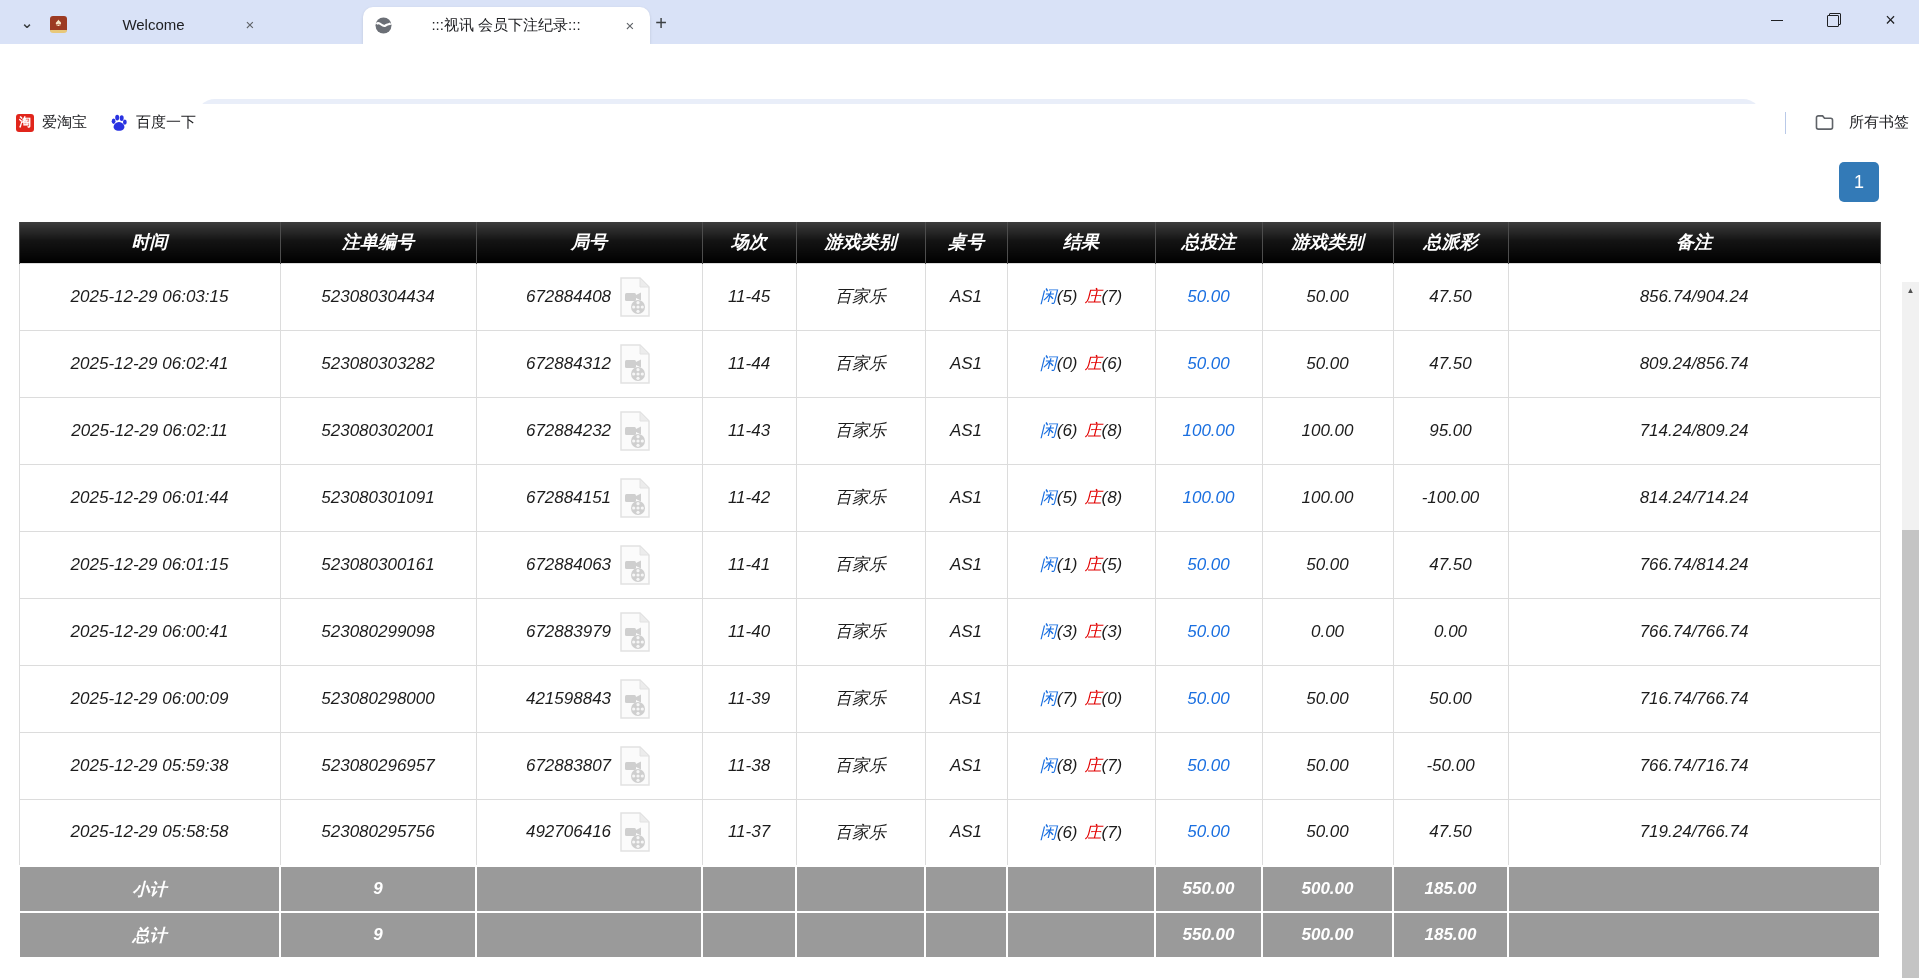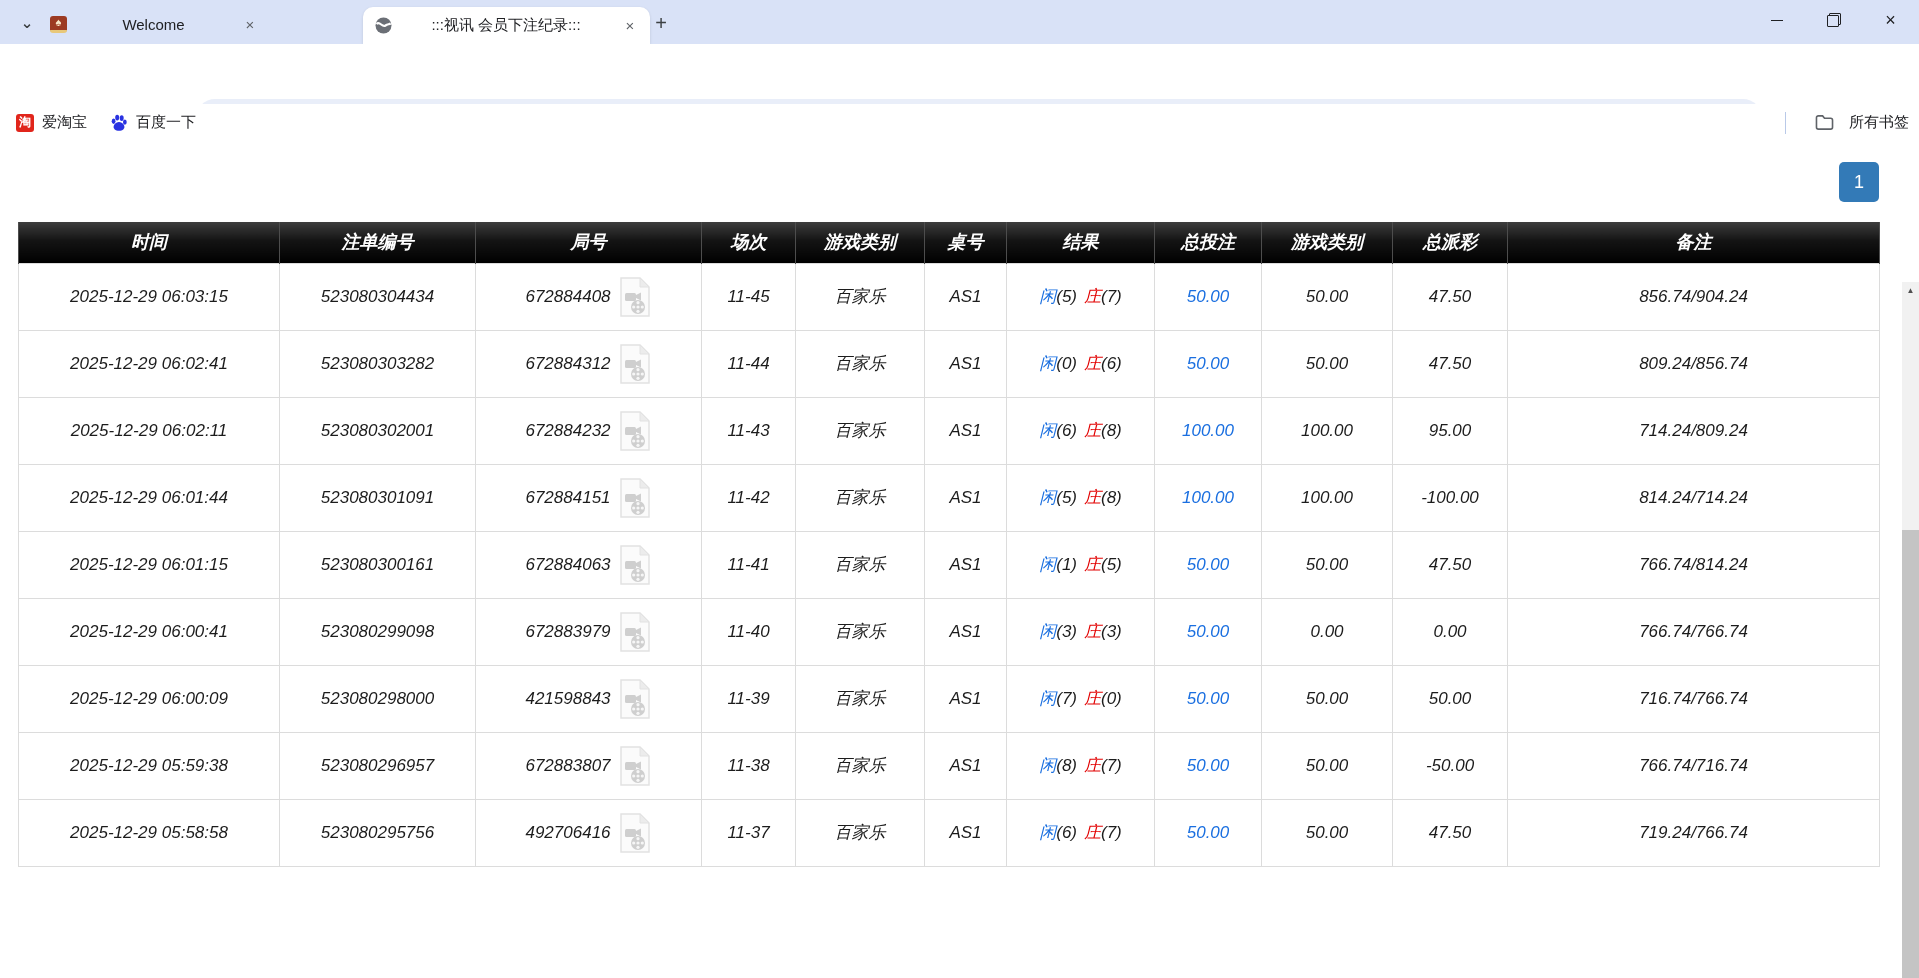--- a/index.html
+++ b/index.html
@@ -525,20 +525,46 @@
     </td>
     <td>
       <span class="link">50.00</span>
     </td>
     <td>50.00</td>
     <td>47.50</td>
     <td>719.24/766.74</td>
   </tr>
         </tbody>
       <tfoot>
+        <tr>
+          <td>小计</td>
+          <td>9</td>
+          <td></td>
+            <td></td>
+            <td></td>
+          <td></td>
+            <td></td>
+          <td>550.00</td>
+          <td>500.00</td>
+          <td>185.00</td>
+          <td></td>
+        </tr>
+        <tr>
+          <td>总计</td>
+          <td>9</td>
+          <td></td>
+            <td></td>
+            <td></td>
+          <td></td>
+            <td></td>
+          <td>550.00</td>
+          <td>500.00</td>
+          <td>185.00</td>
+          <td></td>
+        </tr>
       </tfoot>
     </table>
 
     <div class="scrollbar">
       <div class="scroll-arrow up">
         <span>▲</span>
       </div>
       <div class="scroll-thumb"></div>
 
     </div>

